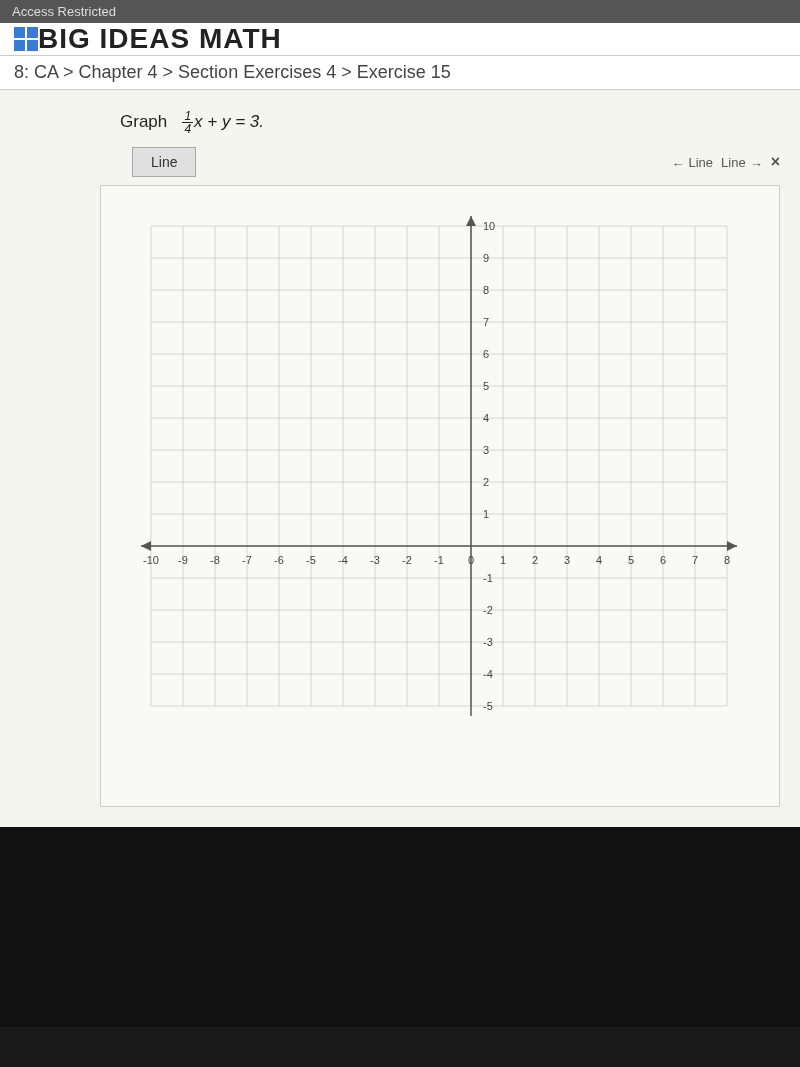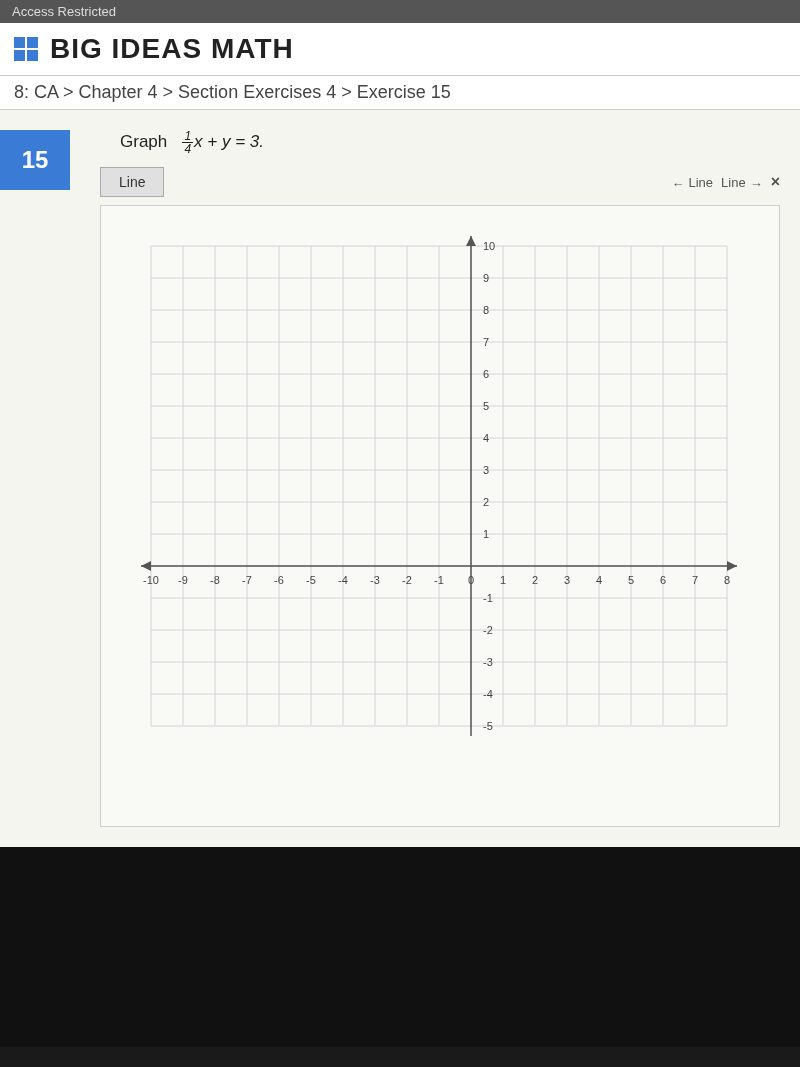--- a/index.html
+++ b/index.html
@@ -19,24 +19,23 @@
       justify-content: space-between;
     }
 
     .top-bar-text {
       color: #ddd;
       font-size: 13px;
     }
 
     .header {
       background: #fff;
-      padding: 10px 14px;
-      display: flex;
-      align-items: center;
-      gap: 12px;
+      padding: 0 14px;
+      display: flex;
+      align-items: center;
       border-bottom: 1px solid #ccc;
     }
 
     .logo-icon {
       display: grid;
       grid-template-columns: 1fr 1fr;
       gap: 2px;
       width: 24px;
       height: 24px;
     }
@@ -91,20 +90,21 @@
       color: #222;
       margin-bottom: 12px;
       margin-left: 20px;
     }
 
     .toolbar {
       display: flex;
       align-items: center;
       margin-bottom: 8px;
       gap: 8px;
+      margin-left: 32px;
     }
 
     .line-button {
       background: #e0e0e0;
       border: 1px solid #aaa;
       padding: 6px 18px;
       font-size: 14px;
       cursor: pointer;
       color: #333;
     }
@@ -182,23 +182,20 @@
       <span></span>
   </div>
   <div class="header-title">BIG IDEAS MATH</div>
 </div>
 
 <div class="breadcrumb">
   <span>8: CA &gt; Chapter 4 &gt; Section Exercises 4 &gt; Exercise 15</span>
 </div>
 
 <div class="main-content">
-  <div class="problem-label">
-    <span>15</span>
-  </div>
 
   <div class="problem-area">
     <div class="problem-instruction">
       <span>Graph</span>
       &nbsp;
       <span style="font-style:italic;">
         <span class="fraction">
           <span class="num">1</span>
           <span class="den">4</span>
         </span><span><i>x</i> + <i>y</i> = 3.</span>

